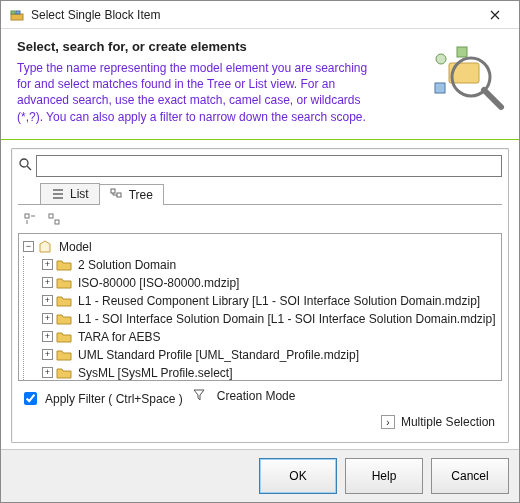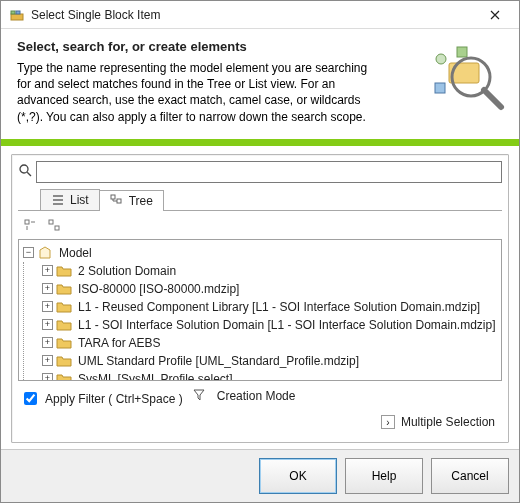--- a/index.html
+++ b/index.html
@@ -3,23 +3,23 @@
 <meta charset="utf-8">
 <style>
   * { box-sizing: border-box; font-family: "Segoe UI", Tahoma, sans-serif; font-size: 12px; }
   body { margin: 0; background: #fff; color: #222; }
   .window { width: 520px; height: 503px; border: 1px solid #8a8a8a; display: flex; flex-direction: column; background: #fff; }
   .titlebar { height: 28px; display: flex; align-items: center; padding: 0 4px 0 8px; border-bottom: 1px solid #dcdcdc; }
   .titlebar .icon { width: 16px; height: 16px; margin-right: 6px; display:inline-flex; align-items:center; justify-content:center; }
   .titlebar .title { flex: 1; }
   .titlebar .close { width: 40px; height: 100%; display:flex; align-items:center; justify-content:center; cursor: default; }
 
-  .header { padding: 10px 16px 14px 16px; position: relative; border-bottom: 7px solid #84cc16; }
+  .header { padding: 10px 16px 14px 16px; position: relative; border-bottom: 1px solid #84cc16; }
   .header h1 { font-size: 13px; font-weight: 600; margin: 0 0 6px 0; }
-  .header p { margin: 0; color: #000000; line-height: 1.35; max-width: 360px; }
+  .header p { margin: 0; color: #6d28d9; line-height: 1.35; max-width: 360px; }
   .header-art { position:absolute; right:10px; top:8px; width:88px; height:78px; }
 
   .body { flex:1; padding: 8px 10px 6px 10px; display:flex; flex-direction:column; min-height:0; }
   .inset { border:1px solid #b8b8b8; border-radius:1px; padding:6px 6px 8px 6px; display:flex; flex-direction:column; flex:1; min-height:0; box-shadow: inset 1px 1px 0 #f3f3f3; }
   .search-row { display:flex; align-items:center; gap:4px; margin-bottom:6px; }
   .search-icon { width:14px; color:#666; text-align:center; font-size:13px; }
   .search-input { flex:1; border:1px solid #7a7a7a; height:22px; padding:2px 4px; outline:none; }
 
   .tabs { display:flex; border-bottom:1px solid #a7a7a7; }
   .tabs-spacer-left { width:22px; border-bottom:1px solid transparent; }

